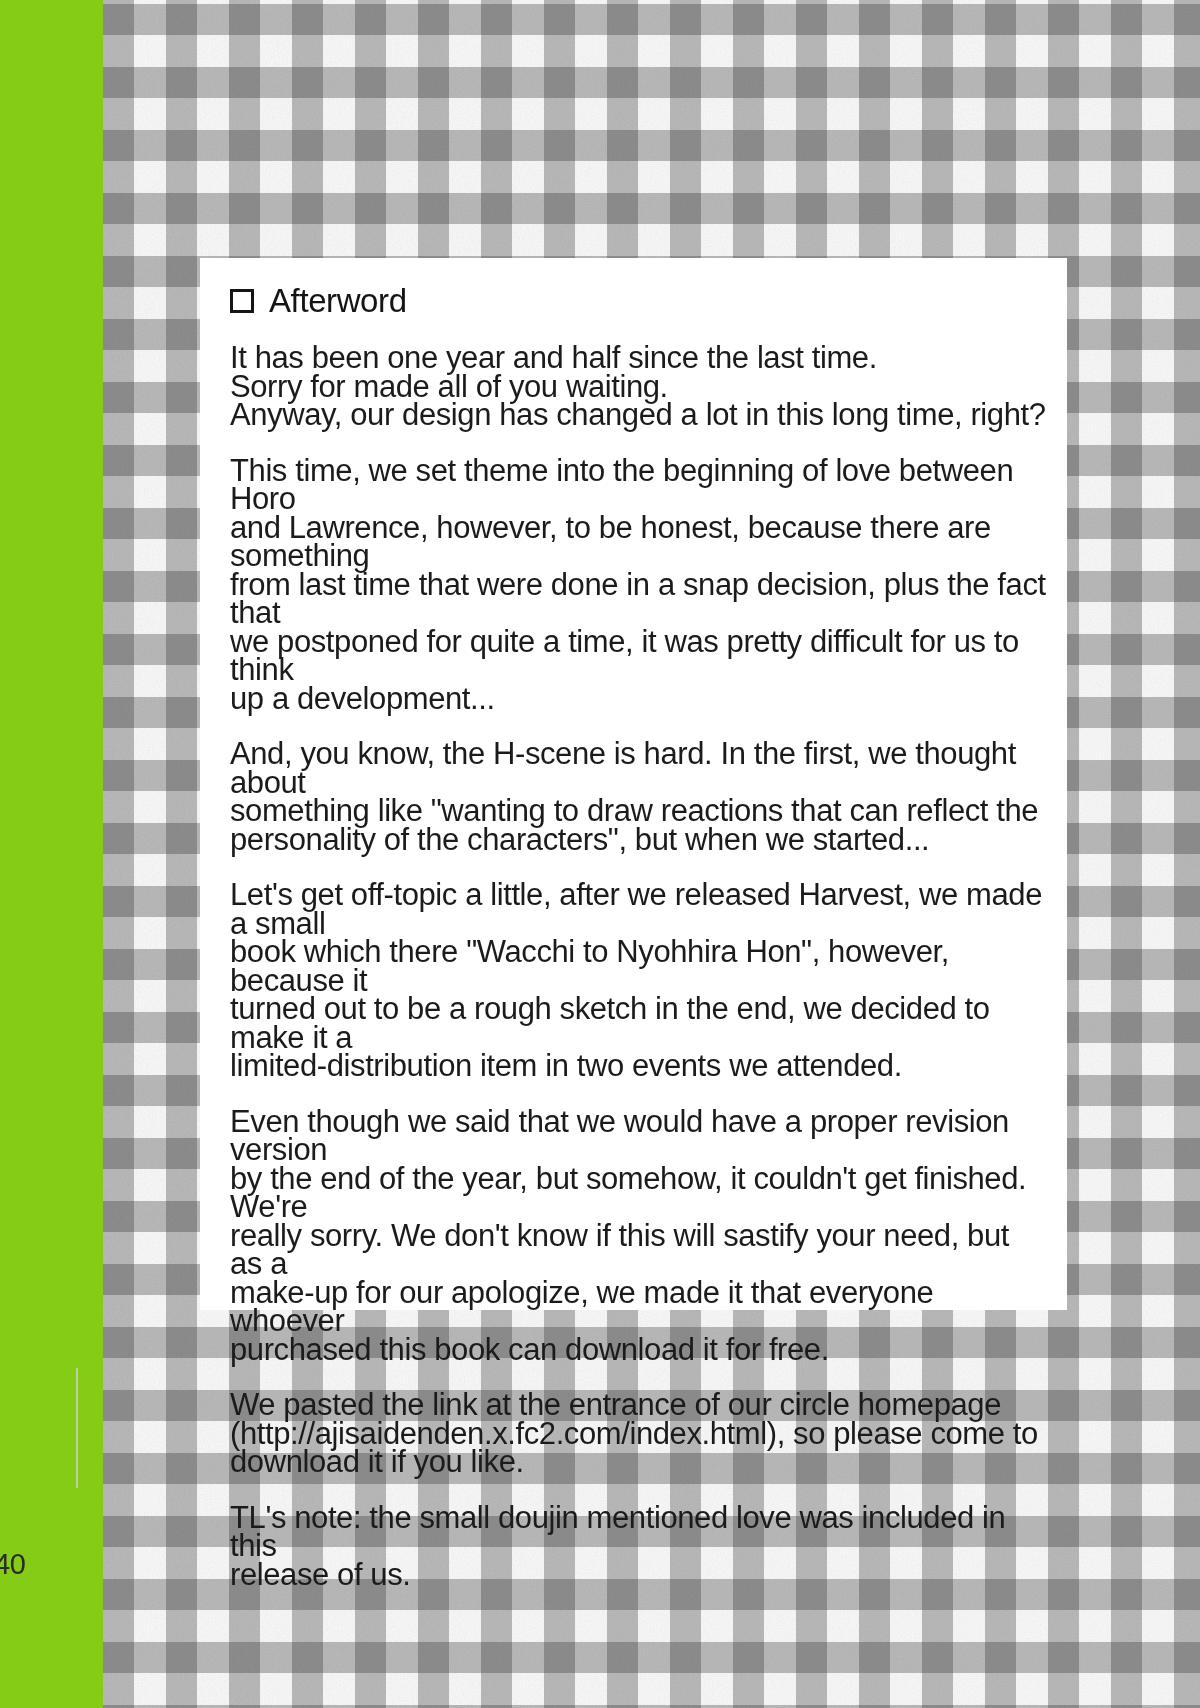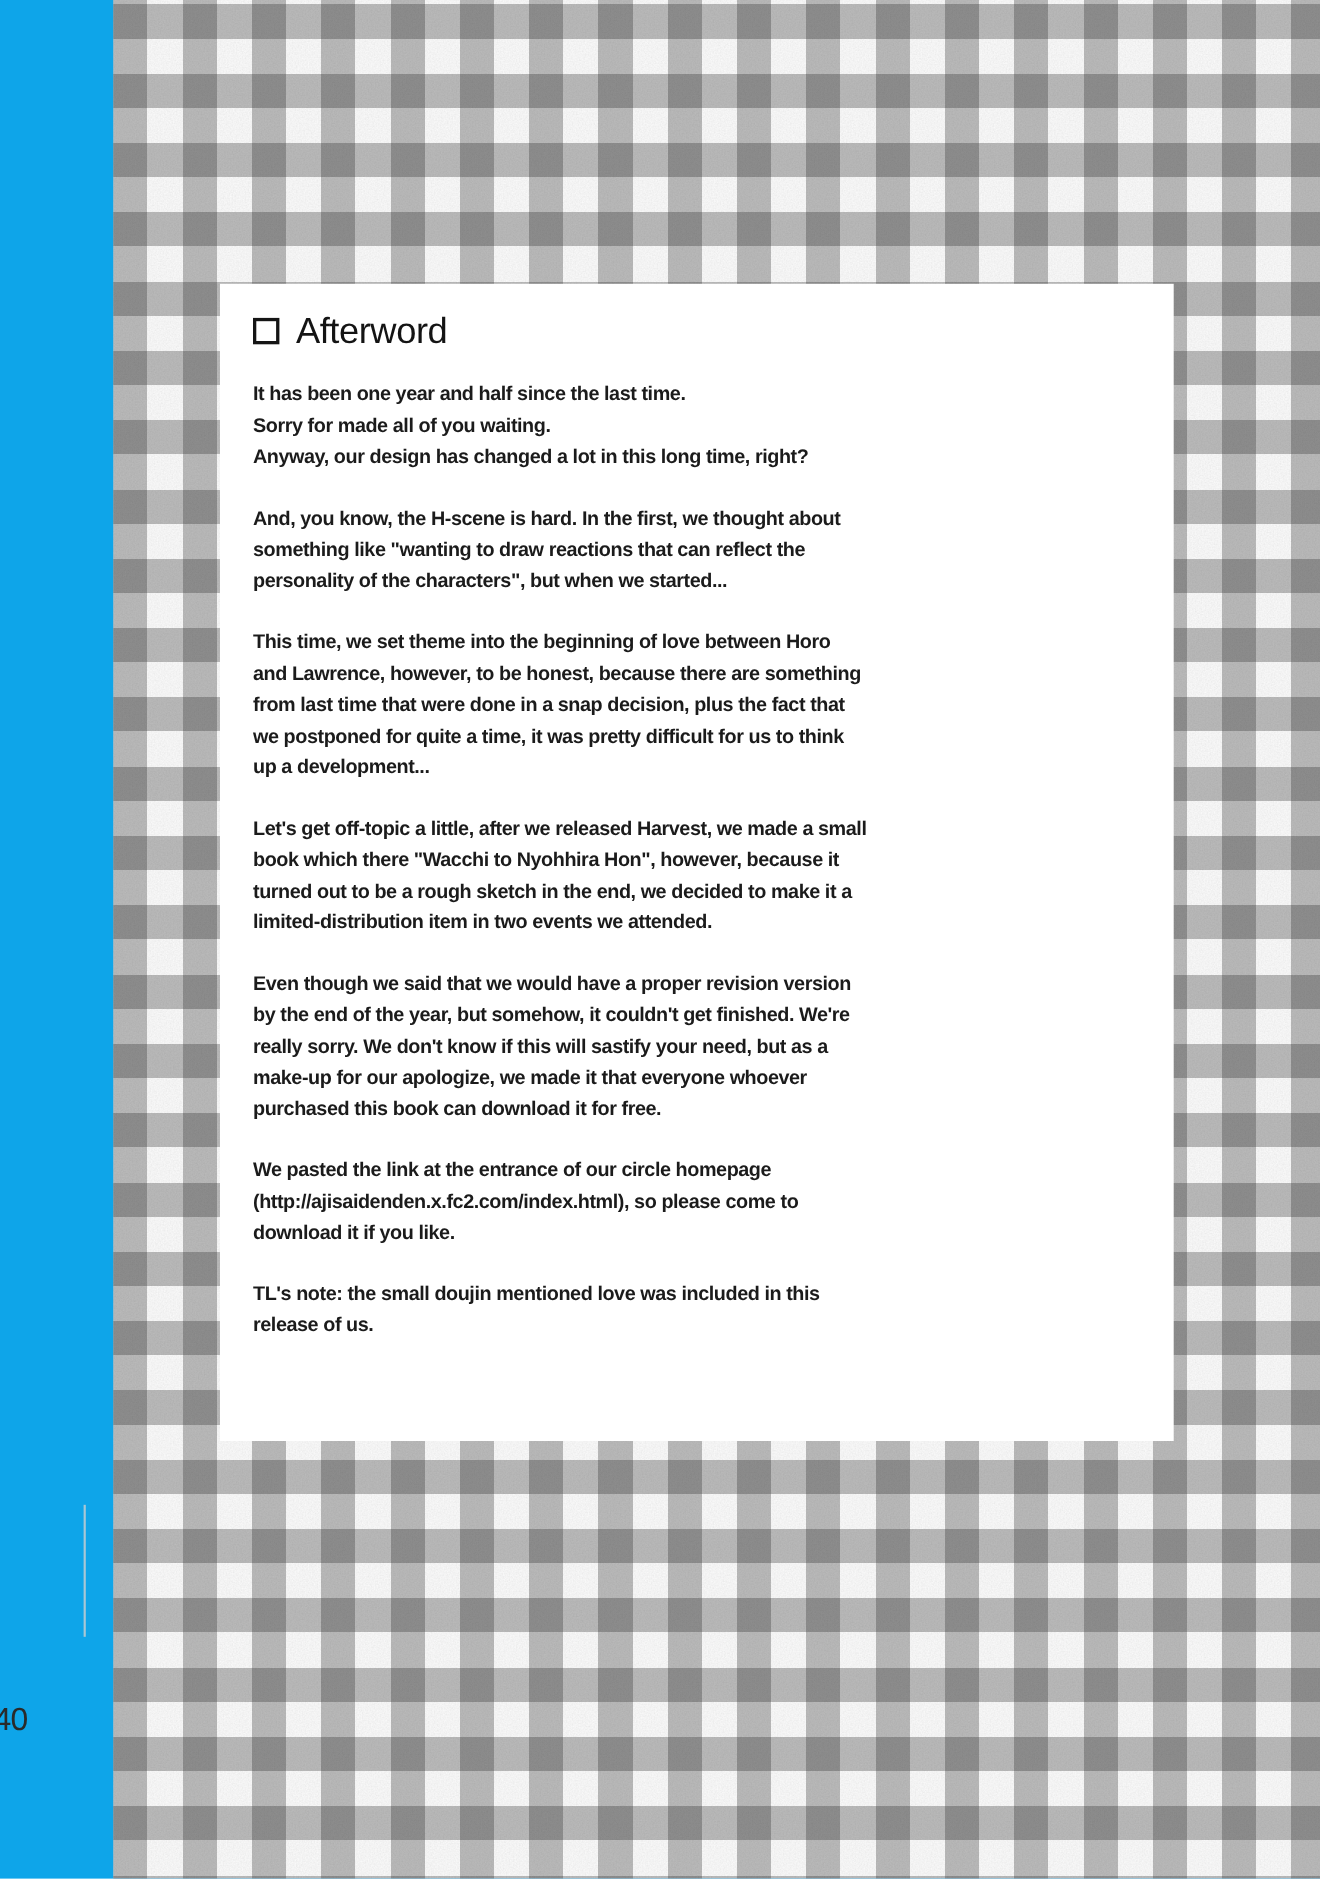--- a/index.html
+++ b/index.html
@@ -1,20 +1,20 @@
 <!DOCTYPE html>
 <html><head>
 <meta charset="utf-8">
 <style>
   html, body { margin: 0; padding: 0; background: #ffffff; }
   .page {
     position: relative;
     width: 1200px;
     height: 1708px;
-    background: #0ea5e9;
+    background: #84cc16;
     overflow: hidden;
     font-family: "Liberation Sans", sans-serif;
   }
   
   .gingham {
     position: absolute;
     left: 103px; top: 0;
     width: 1097px; height: 1708px;
     background-color: #ffffff;
     background-image:
@@ -64,26 +64,25 @@
     box-sizing: border-box;
     background: transparent;
   }
   .title-text {
     font-size: 33px;
     letter-spacing: -0.4px;
     color: #141414;
   }
   .para {
     white-space: pre-line;
-    font-size: 18px;
+    font-size: 31px;
     line-height: 28.5px;
     letter-spacing: -0.4px;
     margin: 0 0 27px 0;
     color: #1b1b1b;
-    font-weight: bold;
   }
   .pagenum {
     position: absolute;
     left: -6px; top: 1548px;
     font-size: 29px;
     letter-spacing: -0.5px;
     color: #2a2a2a;
   }
 </style>
 </head>
@@ -111,28 +110,28 @@
 
   <div class="textbox">
     <div class="title-row">
       <span class="sq"></span>
       <span class="title-text">Afterword</span>
     </div>
 
     <p class="para">It has been one year and half since the last time.
 Sorry for made all of you waiting.
 Anyway, our design has changed a lot in this long time, right?</p>
-    <p class="para">And, you know, the H-scene is hard. In the first, we thought about
-something like "wanting to draw reactions that can reflect the
-personality of the characters", but when we started...</p>
     <p class="para">This time, we set theme into the beginning of love between Horo
 and Lawrence, however, to be honest, because there are something
 from last time that were done in a snap decision, plus the fact that
 we postponed for quite a time, it was pretty difficult for us to think
 up a development...</p>
+    <p class="para">And, you know, the H-scene is hard. In the first, we thought about
+something like "wanting to draw reactions that can reflect the
+personality of the characters", but when we started...</p>
     <p class="para">Let's get off-topic a little, after we released Harvest, we made a small
 book which there "Wacchi to Nyohhira Hon", however, because it
 turned out to be a rough sketch in the end, we decided to make it a
 limited-distribution item in two events we attended.</p>
     <p class="para">Even though we said that we would have a proper revision version
 by the end of the year, but somehow, it couldn't get finished. We're
 really sorry. We don't know if this will sastify your need, but as a
 make-up for our apologize, we made it that everyone whoever
 purchased this book can download it for free.</p>
     <p class="para">We pasted the link at the entrance of our circle homepage

